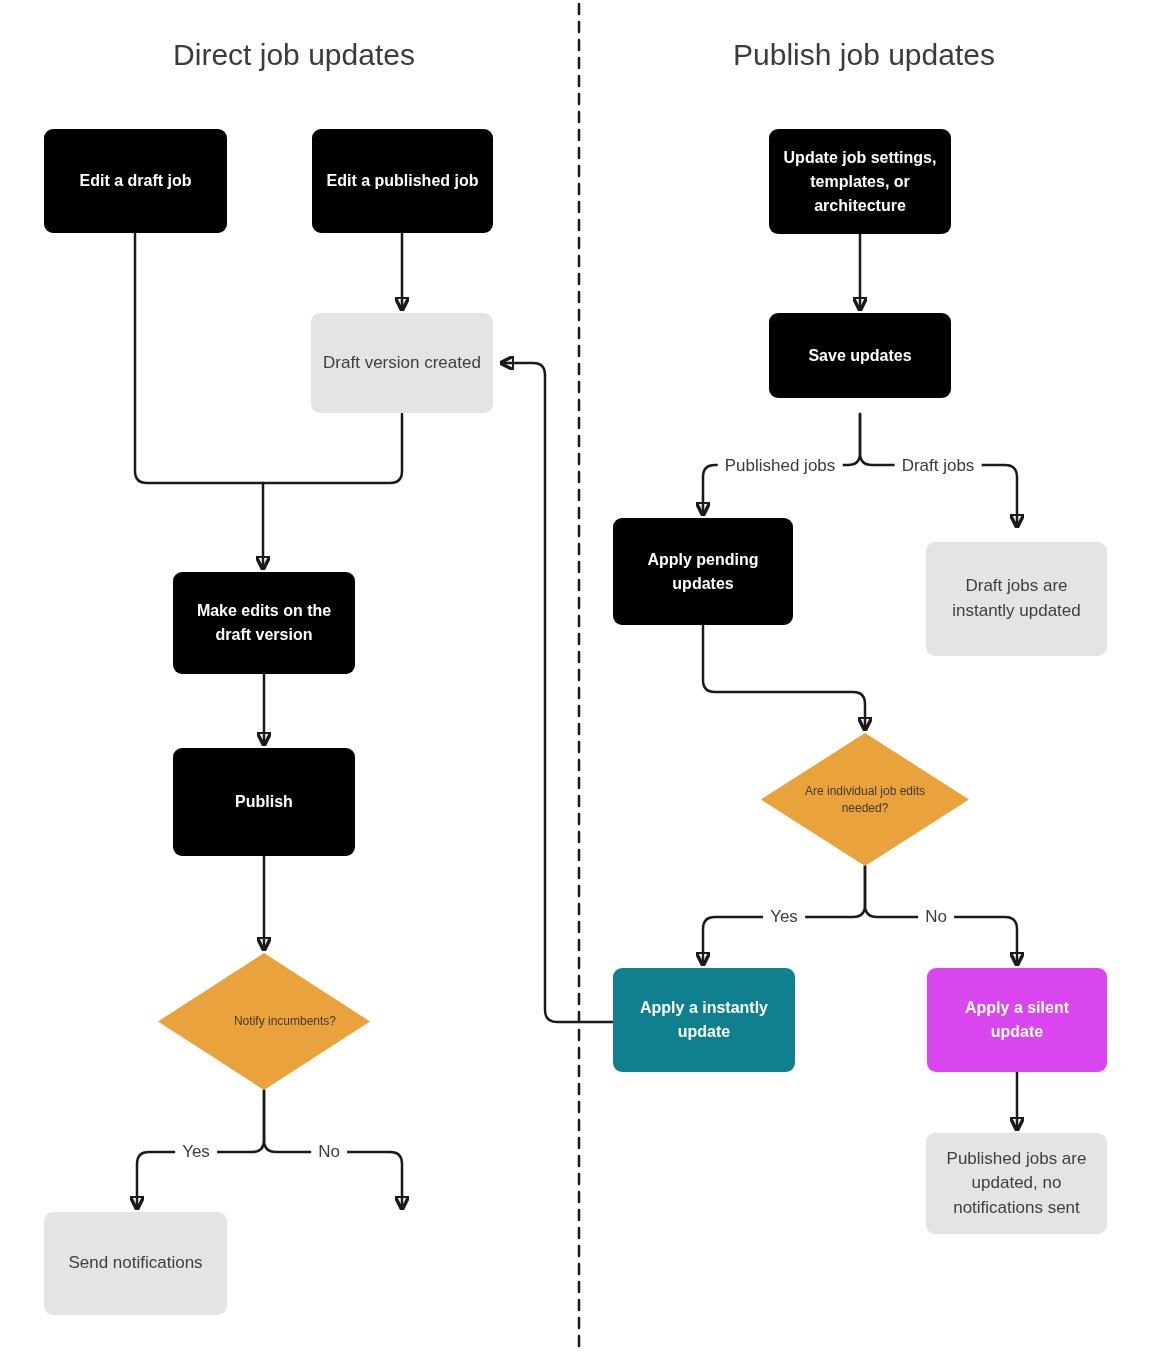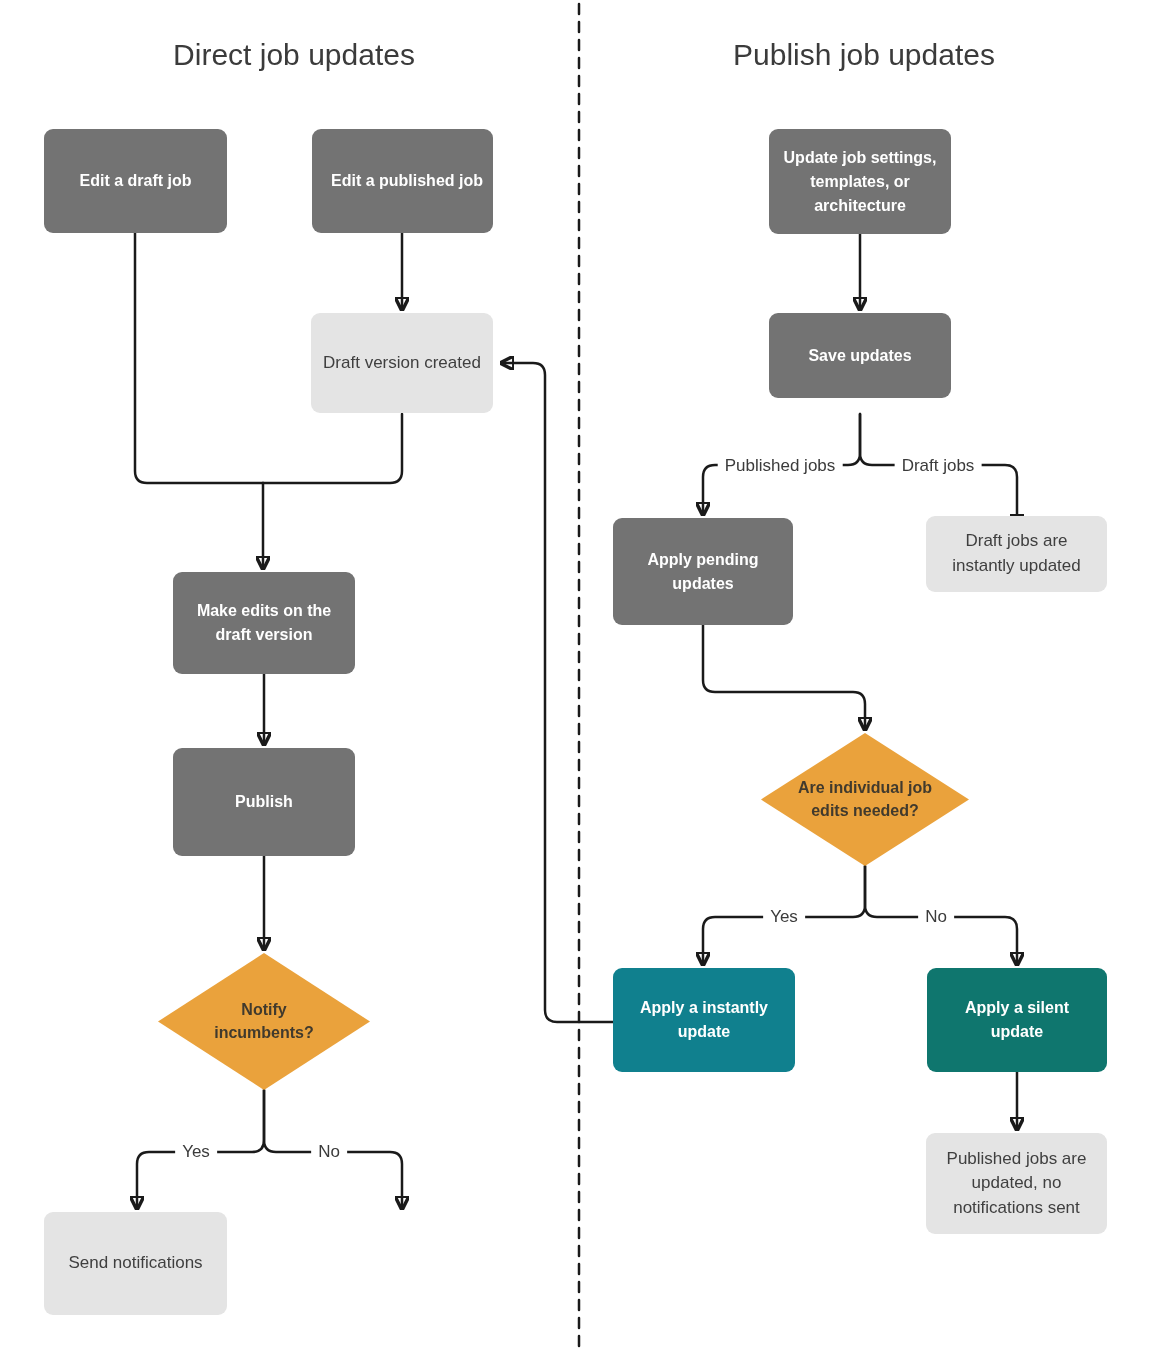--- a/index.html
+++ b/index.html
@@ -34,34 +34,34 @@
     position: absolute;
     display: flex;
     align-items: center;
     justify-content: center;
     text-align: center;
     border-radius: 9px;
     box-sizing: border-box;
     padding: 8px 10px;
     line-height: 1.5;
   }
-  .node.blue  { background: #737373; color: #ffffff; font-weight: 700; font-size: 16px; }
+  .node.blue  { background: #000000; color: #ffffff; font-weight: 700; font-size: 16px; }
   .node.teal  { background: #10808e; color: #ffffff; font-weight: 700; font-size: 16px; }
-  .node.red   { background: #0f766e; color: #ffffff; font-weight: 700; font-size: 16px; }
+  .node.red   { background: #d946ef; color: #ffffff; font-weight: 700; font-size: 16px; }
   .node.gray  { background: #e4e4e4; color: #3f3f3f; font-weight: 400; font-size: 17px; line-height: 1.45; }
   .diamond {
     position: absolute;
     display: flex;
     align-items: center;
-    justify-content: flex-start;
+    justify-content: flex-end;
     text-align: center;
     background: #eaa23c;
     color: #413a2d;
-    font-size: 16px;
-    font-weight: 700;
+    font-size: 12px;
+    font-weight: 400;
     line-height: 1.4;
     clip-path: polygon(50% 0%, 100% 50%, 50% 100%, 0% 50%);
     box-sizing: border-box;
     padding: 0 34px;
   }
   .edge-label {
     position: absolute;
     transform: translate(-50%, -50%);
     background: #ffffff;
     padding: 0 7px;
@@ -102,21 +102,21 @@
     <path d="M1017 1072 V 1127" marker-end="url(#arrowhead)"></path>
     <path d="M613 1022 H 557 Q545 1022 545 1010 V 375 Q545 363 533 363 H 504" marker-end="url(#arrowhead)"></path>
   </svg>
 
   <div class="section-title" style="left:294px; top:38px;">Direct job updates</div>
   <div class="section-title" style="left:864px; top:38px;">Publish job updates</div>
 
   <div class="node blue" style="left:44px; top:129px; width:183px; height:104px;">
     <span>Edit a draft job</span>
   </div>
-  <div class="node blue" style="left:312px; top:129px; width:181px; height:104px;justify-content:flex-end;">
+  <div class="node blue" style="left:312px; top:129px; width:181px; height:104px;">
     <span>Edit a published job</span>
   </div>
   <div class="node gray" style="left:311px; top:313px; width:182px; height:100px;">
     <span>Draft version created</span>
   </div>
   <div class="node blue" style="left:173px; top:572px; width:182px; height:102px;">
     <span>Make edits on the draft version</span>
   </div>
   <div class="node blue" style="left:173px; top:748px; width:182px; height:108px;">
     <span>Publish</span>
@@ -130,21 +130,21 @@
 
   <div class="node blue" style="left:769px; top:129px; width:182px; height:105px;">
     <span>Update job settings, templates, or architecture</span>
   </div>
   <div class="node blue" style="left:769px; top:313px; width:182px; height:85px;">
     <span>Save updates</span>
   </div>
   <div class="node blue" style="left:613px; top:518px; width:180px; height:107px;">
     <span>Apply pending updates</span>
   </div>
-  <div class="node gray" style="left:926px; top:516px; width:181px; height:76px;">
+  <div class="node gray" style="left:926px; top:542px; width:181px; height:114px;">
     <span>Draft jobs are instantly updated</span>
   </div>
   <div class="diamond" style="left:761px; top:733px; width:208px; height:133px;">
     <span>Are individual job edits needed?</span>
   </div>
   <div class="node teal" style="left:613px; top:968px; width:182px; height:104px;">
     <span>Apply a instantly update</span>
   </div>
   <div class="node red" style="left:927px; top:968px; width:180px; height:104px;">
     <span>Apply a silent update</span>

